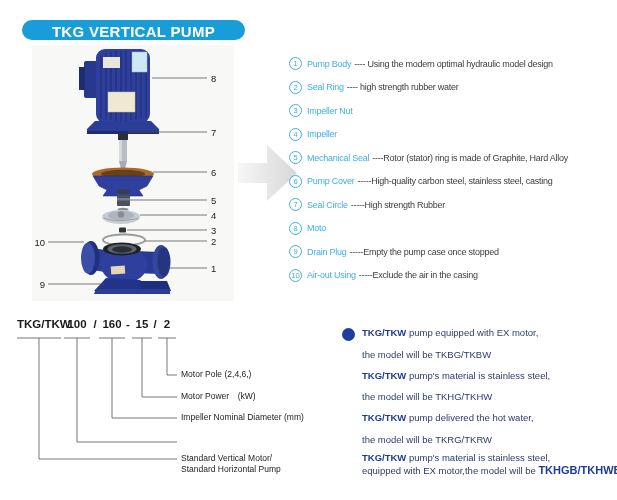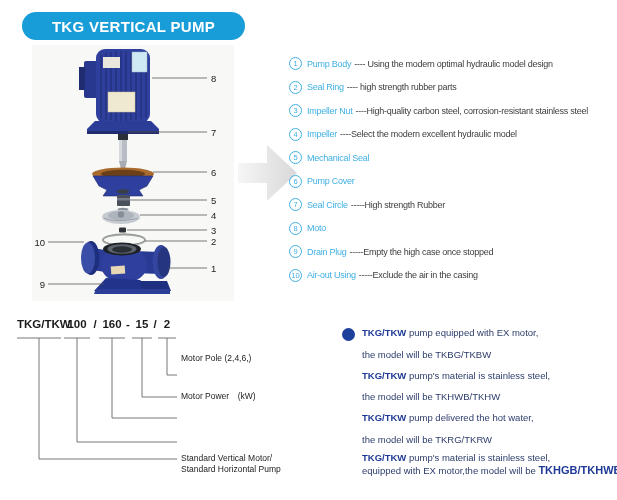--- a/index.html
+++ b/index.html
@@ -1,21 +1,21 @@
 <!DOCTYPE html>
 <html><head>
 <meta charset="utf-8">
 <style>
   html,body{margin:0;padding:0;background:#ffffff;}
   body{font-family:"Liberation Sans", sans-serif;}
   .page{position:relative;width:617px;height:500px;background:#ffffff;overflow:hidden;}
 
   
-  .banner{position:absolute;left:22px;top:12px;width:223px;height:28px;background:#189dd9;
-    border-radius:14px;display:flex;align-items:center;justify-content:center;}
+  .banner{position:absolute;left:22px;top:20px;width:223px;height:20px;background:#189dd9;
+    border-radius:14px;display:flex;align-items:flex-end;justify-content:center;}
   .banner span{color:#ffffff;font-weight:bold;font-size:15px;letter-spacing:0.3px;}
 
   
   .diagram{position:absolute;left:20px;top:45px;width:260px;height:258px;}
   .callout{position:absolute;font-size:9.5px;color:#222;transform:translateY(-50%);}
   .callout.leftnum{width:23px;text-align:right;}
 
   
   .arrow{position:absolute;left:237px;top:139px;width:62px;height:68px;}
 
@@ -168,53 +168,53 @@
 
   <div class="parts">
     <div class="part-item">
         <span class="pnum">1</span>
         <span class="pname">Pump Body</span>
         <span class="pdesc">---- Using the modern optimal hydraulic model design</span>
       </div>
     <div class="part-item">
         <span class="pnum">2</span>
         <span class="pname">Seal Ring</span>
-        <span class="pdesc">---- high strength rubber parts</span>
+        <span class="pdesc">---- high strength rubber water</span>
       </div>
     <div class="part-item">
         <span class="pnum">3</span>
         <span class="pname">Impeller Nut</span>
-        <span class="pdesc">----High-quality carbon steel, corrosion-resistant stainless steel</span>
       </div>
     <div class="part-item">
         <span class="pnum">4</span>
         <span class="pname">Impeller</span>
-        <span class="pdesc">----Select the modern excellent hydraulic model</span>
       </div>
     <div class="part-item">
         <span class="pnum">5</span>
         <span class="pname">Mechanical Seal</span>
+        <span class="pdesc">----Rotor (stator) ring is made of Graphite, Hard Alloy</span>
       </div>
     <div class="part-item">
         <span class="pnum">6</span>
         <span class="pname">Pump Cover</span>
+        <span class="pdesc">-----High-quality carbon steel, stainless steel, casting</span>
       </div>
     <div class="part-item">
         <span class="pnum">7</span>
         <span class="pname">Seal Circle</span>
         <span class="pdesc">-----High strength Rubber</span>
       </div>
     <div class="part-item">
         <span class="pnum">8</span>
         <span class="pname">Moto</span>
       </div>
     <div class="part-item">
         <span class="pnum">9</span>
         <span class="pname">Drain Plug</span>
-        <span class="pdesc">-----Empty the high case once stopped</span>
+        <span class="pdesc">-----Empty the pump case once stopped</span>
       </div>
     <div class="part-item">
         <span class="pnum">10</span>
         <span class="pname">Air-out Using</span>
         <span class="pdesc">-----Exclude the air in the casing</span>
       </div>
   </div>
 
   <div class="model">
     <span class="seg" style="left:2px;width:44px">TKG/TKW</span>
@@ -234,33 +234,34 @@
         <line x1="117" y1="2" x2="137" y2="2"></line>
         <line x1="143" y1="2" x2="161" y2="2"></line>
         <polyline points="152,2 152,39 162,39"></polyline>
         <polyline points="127,2 127,61 162,61"></polyline>
         <polyline points="97,2 97,82 162,82"></polyline>
         <polyline points="62,2 62,106 162,106"></polyline>
         <polyline points="24,2 24,123 162,123"></polyline>
       </g>
     </svg>
 
-    <div class="mlabel" style="top:35px">Motor Pole (2,4,6,)</div>
+    <div class="mlabel" style="top:51px">Motor Pole (2,4,6,)</div>
     <div class="mlabel" style="top:73px">Motor Power　(kW)</div>
+    <div class="mlabel" style="top:94px">Impeller Nominal Diameter (mm)</div>
     <div class="mlabel" style="top:135px">
       <div>Standard Vertical Motor/</div>
       <div>Standard Horizontal Pump</div>
     </div>
   </div>
 
   <div class="notes">
     <div class="bullet"></div>
     <div class="nline" style="top:2px"><span class="nlead">TKG/TKW</span><span> pump equipped with EX motor,</span></div>
     <div class="nline" style="top:24px"><span class="nlead"></span><span>the model will be TKBG/TKBW</span></div>
     <div class="nline" style="top:45px"><span class="nlead">TKG/TKW</span><span> pump's material is stainless steel,</span></div>
-    <div class="nline" style="top:66px"><span class="nlead"></span><span>the model will be TKHWB/TKHW</span></div>
+    <div class="nline" style="top:66px"><span class="nlead"></span><span>the model will be TKHG/TKHW</span></div>
     <div class="nline" style="top:109px"><span class="nlead"></span><span>the model will be TKRG/TKRW</span></div>
     <div class="nline" style="top:87px"><span class="nlead">TKG/TKW</span><span> pump delivered the hot water,</span></div>
     <div class="nline" style="top:127px"><span class="nlead">TKG/TKW</span><span> pump's material is stainless steel,</span></div>
     <div class="nline" style="top:139px"><span class="nlead"></span><span>equipped with EX motor,the model will be </span><span class="nstrong">TKHGB/TKHWB</span></div>
   </div>
 
 </div>
 
 </body></html>

